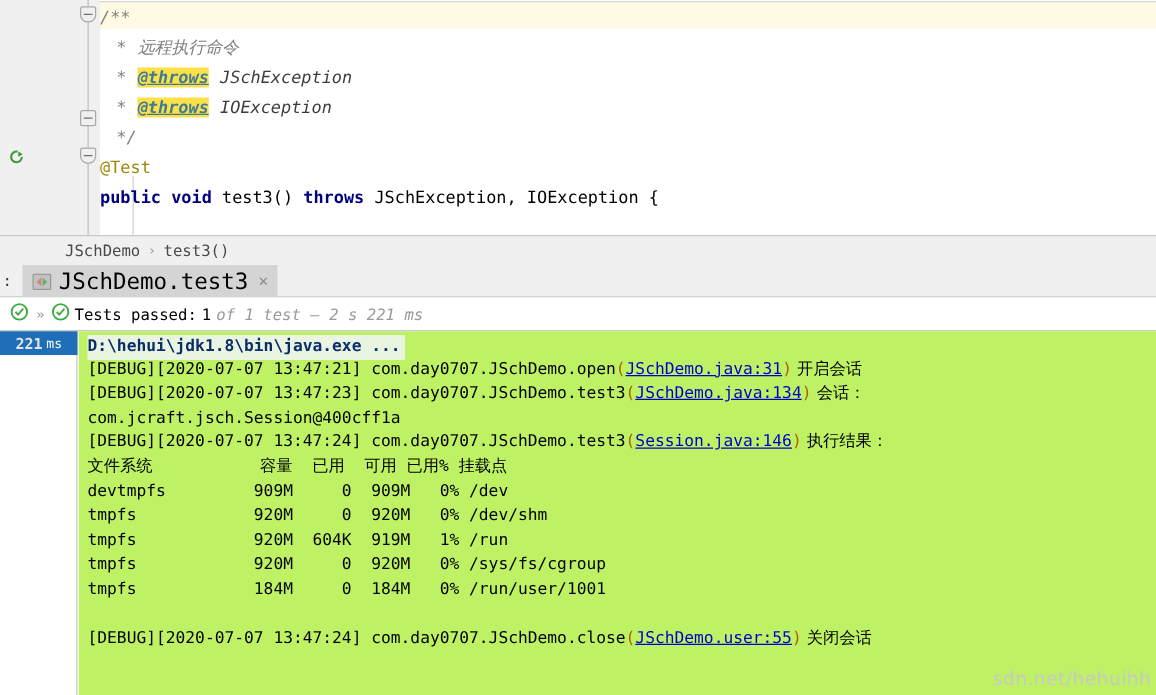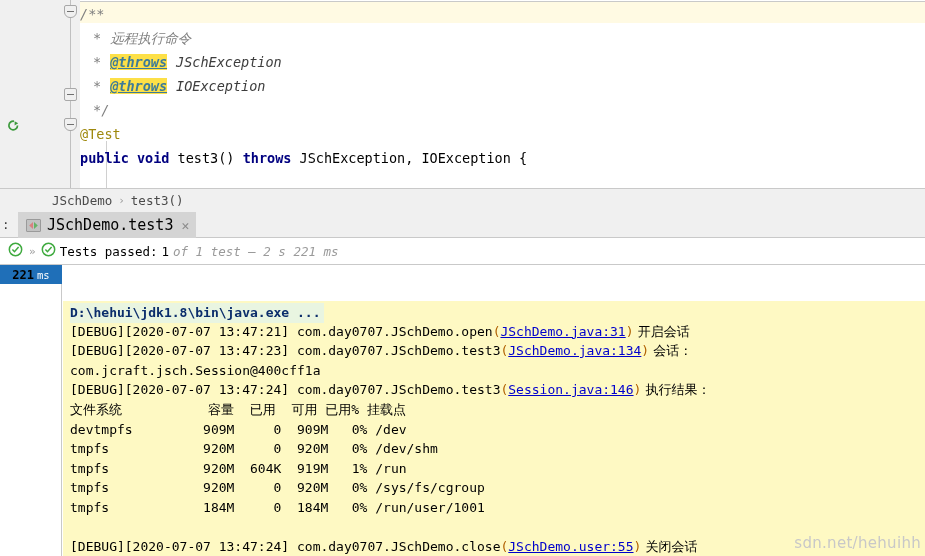--- a/index.html
+++ b/index.html
@@ -109,21 +109,21 @@
     display: flex; align-items: center;
     padding: 0 7px 0 8px;
     gap: 6px;
   }
   .tab-icon {
     width: 15px; height: 13px;
     background: #c2c2c2; border: 1px solid #9a9a9a;
     border-radius: 1px;
     display: flex; align-items: center; justify-content: center;
   }
-  .tab-label { font-size: 15px; color: #000000; }
+  .tab-label { font-size: 18px; color: #000000; }
   .tab-close {
     font-size: 13px; color: #8a8a8a; margin-left: 2px;
   }
 
   .statusbar {
     position: absolute; left: 0; top: 26px; width: 925px; height: 27px;
     background: #ffffff;
     border-bottom: 1px solid #c9c9c9;
     display: flex; align-items: center;
     padding-left: 8px; gap: 6px;
@@ -143,30 +143,29 @@
     position: absolute; left: 0; top: 53px; width: 62px; bottom: 0;
     background: #ffffff;
     border-right: 1px solid #c9c9c9;
   }
   .tree-sel {
     position: absolute; left: 0; top: 0; width: 62px; height: 19px;
     background: #1f6fb8;
     display: flex; align-items: center; justify-content: center;
     gap: 3px;
   }
-  .tree-sel .ms-num { color: #000000; font-size: 12px; font-weight: bold; }
+  .tree-sel .ms-num { color: #e5e5e5; font-size: 12px; font-weight: bold; }
   .tree-sel .ms-unit { color: #ffffff; font-size: 10.5px; }
 
   
   .console {
     position: absolute; left: 63px; top: 53px; right: 0; bottom: 0;
-    background: #fef9c3;
+    background: #bef264;
     overflow: hidden;
     padding-top: 1px;
-    margin-top: 36px;
   }
   .con-line {
     height: 19.6px; line-height: 19.6px;
     font-size: 13px;
     white-space: pre;
     padding-left: 7px;
     color: #000000;
   }
   .con-line.cmd {
     color: #0b2d6b;

